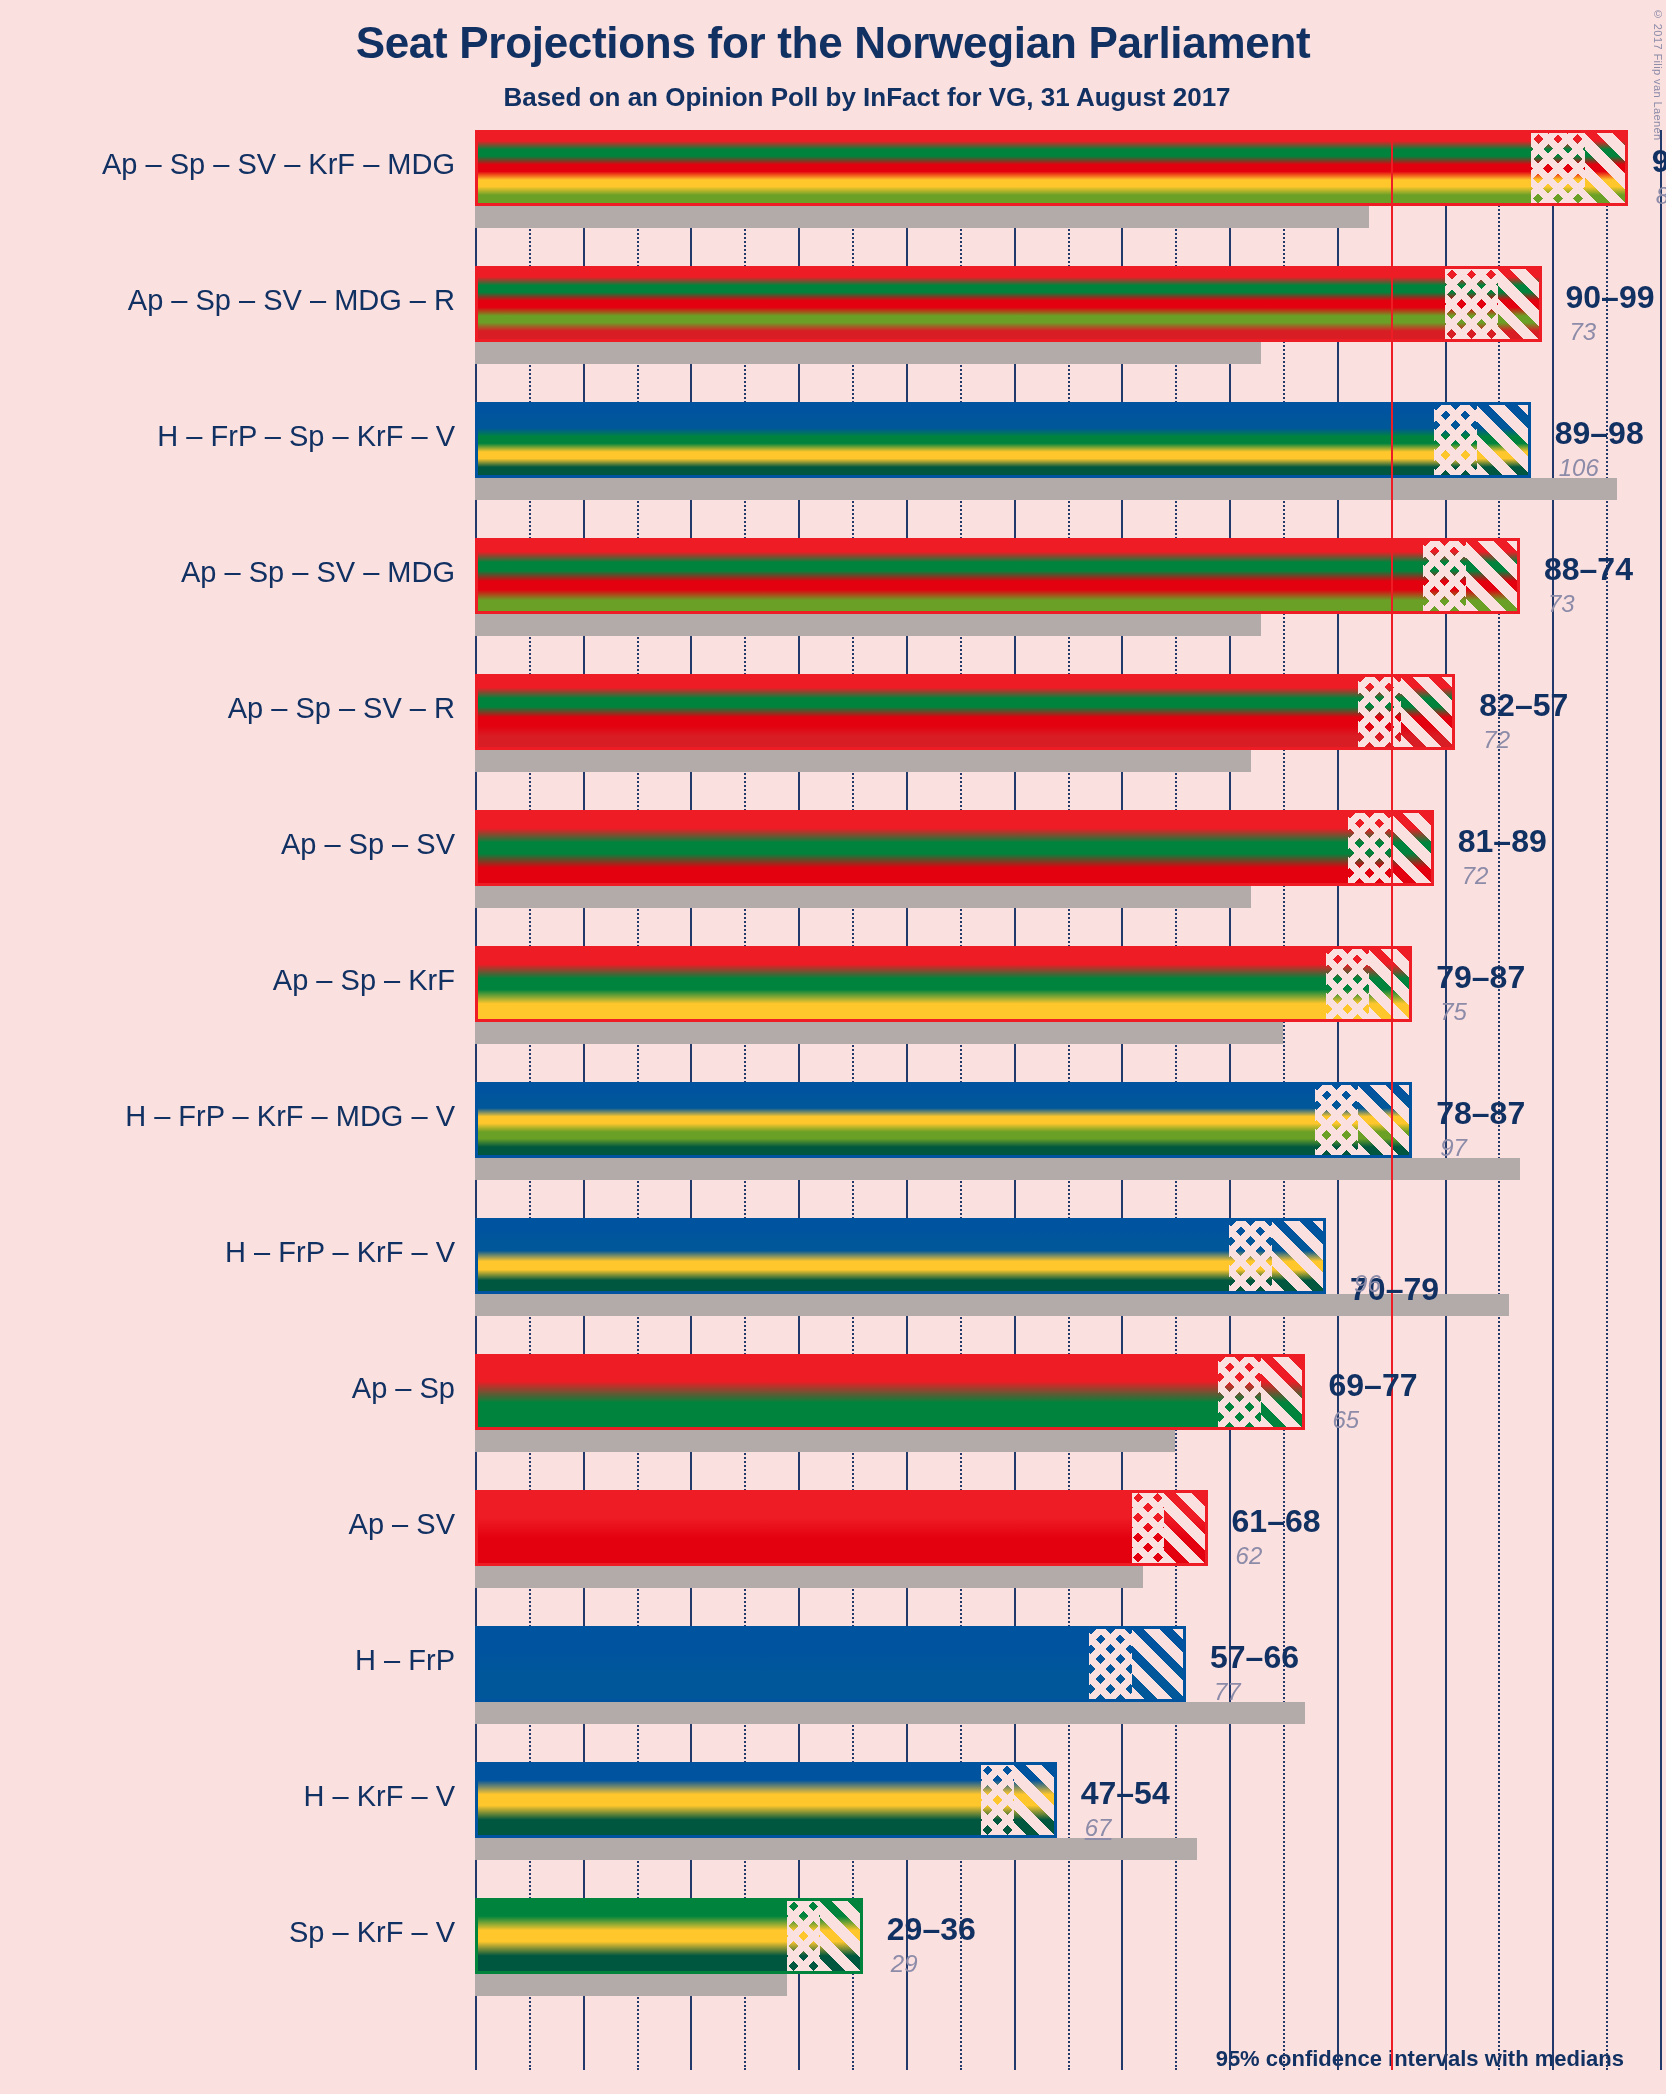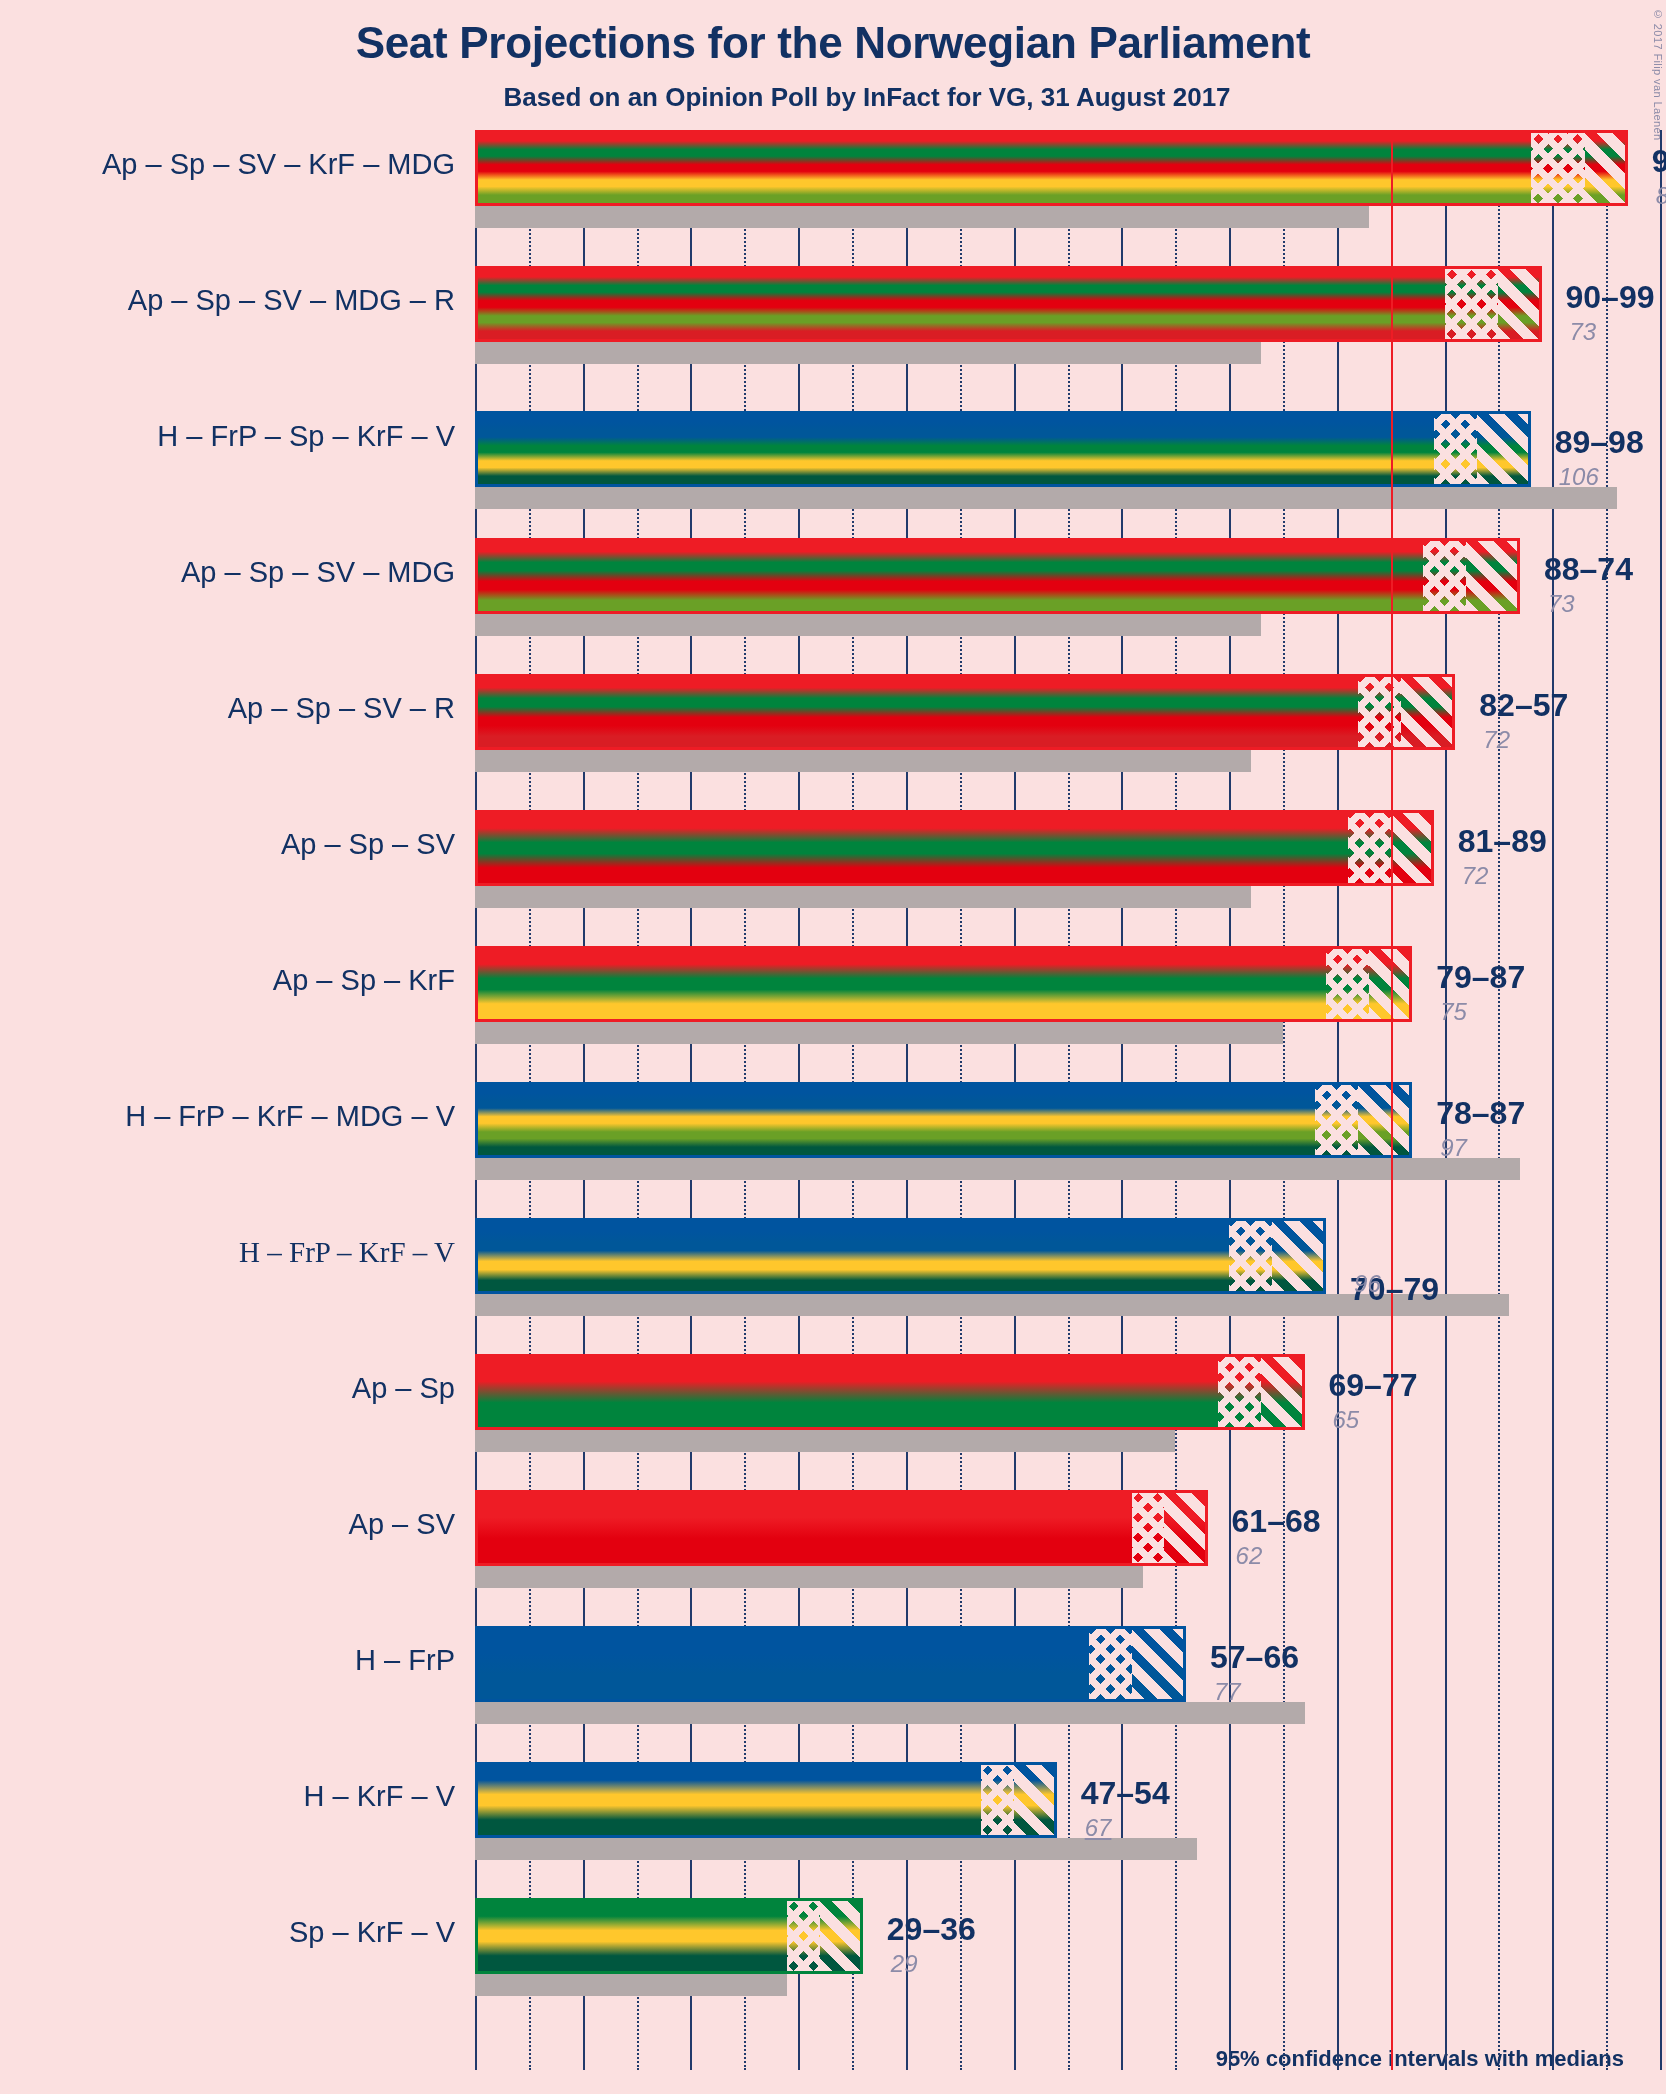--- a/index.html
+++ b/index.html
@@ -98,21 +98,21 @@
 
 <div id="labels">
     <div class="rlabel" style="top: 18px; width: 440px;">Ap – Sp – SV – KrF – MDG</div>
     <div class="rlabel" style="top: 154px; width: 440px;">Ap – Sp – SV – MDG – R</div>
     <div class="rlabel" style="top: 290px; width: 440px;">H – FrP – Sp – KrF – V</div>
     <div class="rlabel" style="top: 426px; width: 440px;">Ap – Sp – SV – MDG</div>
     <div class="rlabel" style="top: 562px; width: 440px;">Ap – Sp – SV – R</div>
     <div class="rlabel" style="top: 698px; width: 440px;">Ap – Sp – SV</div>
     <div class="rlabel" style="top: 834px; width: 440px;">Ap – Sp – KrF</div>
     <div class="rlabel" style="top: 970px; width: 440px;">H – FrP – KrF – MDG – V</div>
-    <div class="rlabel" style="top: 1106px; width: 440px; font-family: Liberation Serif, serif;">H – FrP – KrF – V</div>
+    <div class="rlabel" style="top: 1106px; width: 440px;">H – FrP – KrF – V</div>
     <div class="rlabel" style="top: 1242px; width: 440px;">Ap – Sp</div>
     <div class="rlabel" style="top: 1378px; width: 440px;">Ap – SV</div>
     <div class="rlabel" style="top: 1514px; width: 440px;">H – FrP</div>
     <div class="rlabel" style="top: 1650px; width: 440px;">H – KrF – V</div>
     <div class="rlabel" style="top: 1786px; width: 440px;">Sp – KrF – V</div>
   </div>
 
 <div id="plot">
   <div class="gridlayer" id="gridlayer">
       <div class="gline" style="left: 0px;"></div>
@@ -160,21 +160,21 @@
           <div class="pat" style="background: repeating-linear-gradient(45deg, rgb(251, 224, 224) 0px, rgb(251, 224, 224) 7px, transparent 7px, transparent 14px), repeating-linear-gradient(-45deg, rgb(251, 224, 224) 0px, rgb(251, 224, 224) 7px, transparent 7px, transparent 14px);"></div>
         </div>
         <div class="ci" style="left: 1023.41px; width: 43.0909px; background: linear-gradient(rgb(238, 28, 37) 5.6%, rgb(238, 28, 37) 14.4%, rgb(0, 132, 61) 25.6%, rgb(0, 132, 61) 34.4%, rgb(227, 0, 15) 45.6%, rgb(227, 0, 15) 54.4%, rgb(106, 160, 38) 65.6%, rgb(106, 160, 38) 74.4%, rgb(217, 29, 36) 85.6%, rgb(217, 29, 36) 94.4%);">
           <div class="pat" style="background: repeating-linear-gradient(45deg, rgb(251, 224, 224) 0px, rgb(251, 224, 224) 11px, transparent 11px, transparent 20px);"></div>
         </div>
         <div style="position: absolute; left: 0px; top: 0px; height: 76px; width: 1066.5px; border: 3px solid rgb(238, 28, 37); box-sizing: border-box; z-index: 5;"></div>
         <div class="grayprev" style="top: 76px; width: 786.409px; background: rgb(179, 170, 170);"></div>
         <div class="rng" style="left: 1090.5px; top: 13px;">90–99</div>
         <div class="med" style="left: 1094.5px; top: 52px;">73</div>
       </div>
-      <div class="row" style="top: 272px; height: 128px; margin-top: 9px;">
+      <div class="row" style="top: 272px; height: 128px;">
         <div class="bar" style="width: 958.773px; background: linear-gradient(rgb(0, 84, 159) 5.6%, rgb(0, 84, 159) 14.4%, rgb(0, 87, 153) 25.6%, rgb(0, 87, 153) 34.4%, rgb(0, 132, 61) 45.6%, rgb(0, 132, 61) 54.4%, rgb(255, 199, 44) 65.6%, rgb(255, 199, 44) 74.4%, rgb(0, 87, 63) 85.6%, rgb(0, 87, 63) 94.4%);"></div>
         <div class="ci" style="left: 958.773px; width: 43.0909px; background: linear-gradient(rgb(0, 84, 159) 5.6%, rgb(0, 84, 159) 14.4%, rgb(0, 87, 153) 25.6%, rgb(0, 87, 153) 34.4%, rgb(0, 132, 61) 45.6%, rgb(0, 132, 61) 54.4%, rgb(255, 199, 44) 65.6%, rgb(255, 199, 44) 74.4%, rgb(0, 87, 63) 85.6%, rgb(0, 87, 63) 94.4%);">
           <div class="pat" style="background: repeating-linear-gradient(45deg, rgb(251, 224, 224) 0px, rgb(251, 224, 224) 7px, transparent 7px, transparent 14px), repeating-linear-gradient(-45deg, rgb(251, 224, 224) 0px, rgb(251, 224, 224) 7px, transparent 7px, transparent 14px);"></div>
         </div>
         <div class="ci" style="left: 1001.86px; width: 53.8636px; background: linear-gradient(rgb(0, 84, 159) 5.6%, rgb(0, 84, 159) 14.4%, rgb(0, 87, 153) 25.6%, rgb(0, 87, 153) 34.4%, rgb(0, 132, 61) 45.6%, rgb(0, 132, 61) 54.4%, rgb(255, 199, 44) 65.6%, rgb(255, 199, 44) 74.4%, rgb(0, 87, 63) 85.6%, rgb(0, 87, 63) 94.4%);">
           <div class="pat" style="background: repeating-linear-gradient(45deg, rgb(251, 224, 224) 0px, rgb(251, 224, 224) 11px, transparent 11px, transparent 20px);"></div>
         </div>
         <div style="position: absolute; left: 0px; top: 0px; height: 76px; width: 1055.73px; border: 3px solid rgb(0, 84, 159); box-sizing: border-box; z-index: 5;"></div>
         <div class="grayprev" style="top: 76px; width: 1141.91px; background: rgb(179, 170, 170);"></div>
         <div class="rng" style="left: 1079.73px; top: 13px;">89–98</div>

